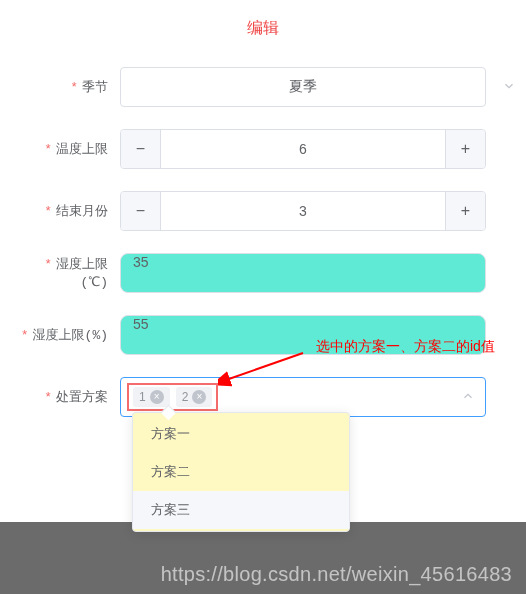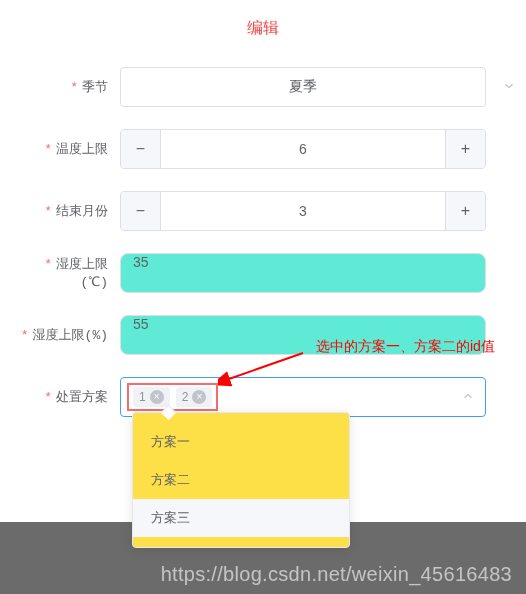--- a/index.html
+++ b/index.html
@@ -126,25 +126,25 @@
     .chevron {
       position: absolute;
       right: 10px;
       color: #c0c4cc;
     }
     .dropdown {
       position: absolute;
       left: 132px;
       top: 412px;
       width: 218px;
-      background: #fde047;
+      background: #fef9c3;
       border: 1px solid #e4e7ed;
       border-radius: 4px;
       box-shadow: 0 2px 12px rgba(0,0,0,0.1);
-      padding: 10px 0;
+      padding: 2px 0;
       z-index: 10;
     }
     .dropdown::before {
       content: '';
       position: absolute;
       top: -6px;
       left: 30px;
       width: 10px;
       height: 10px;
       background: #fff;

